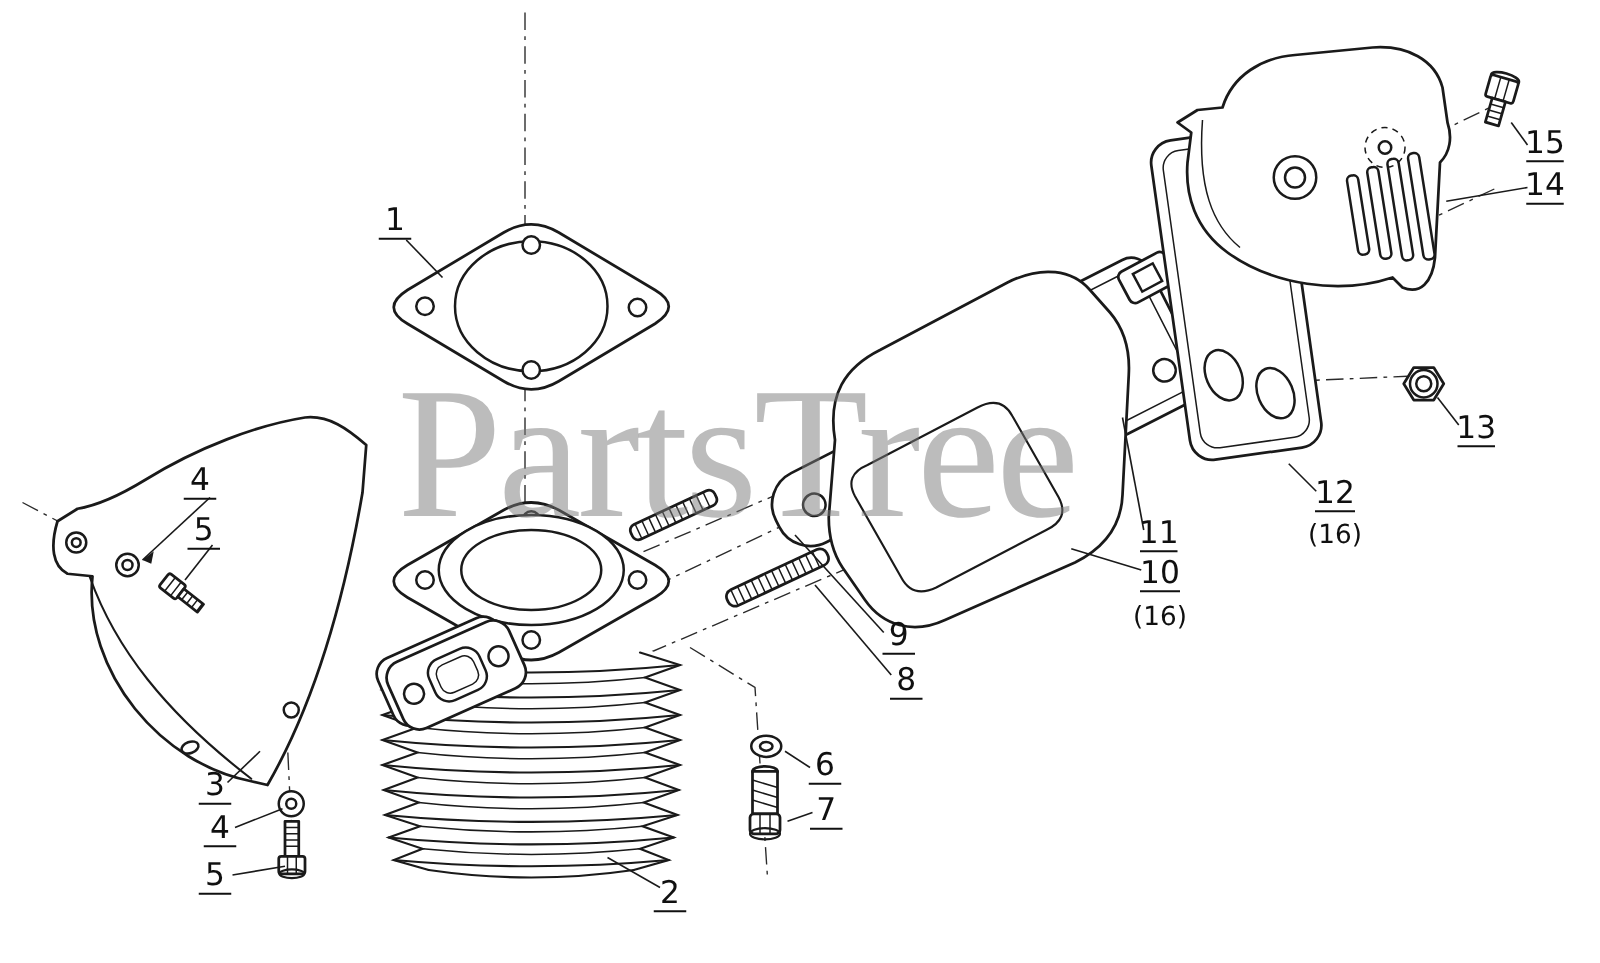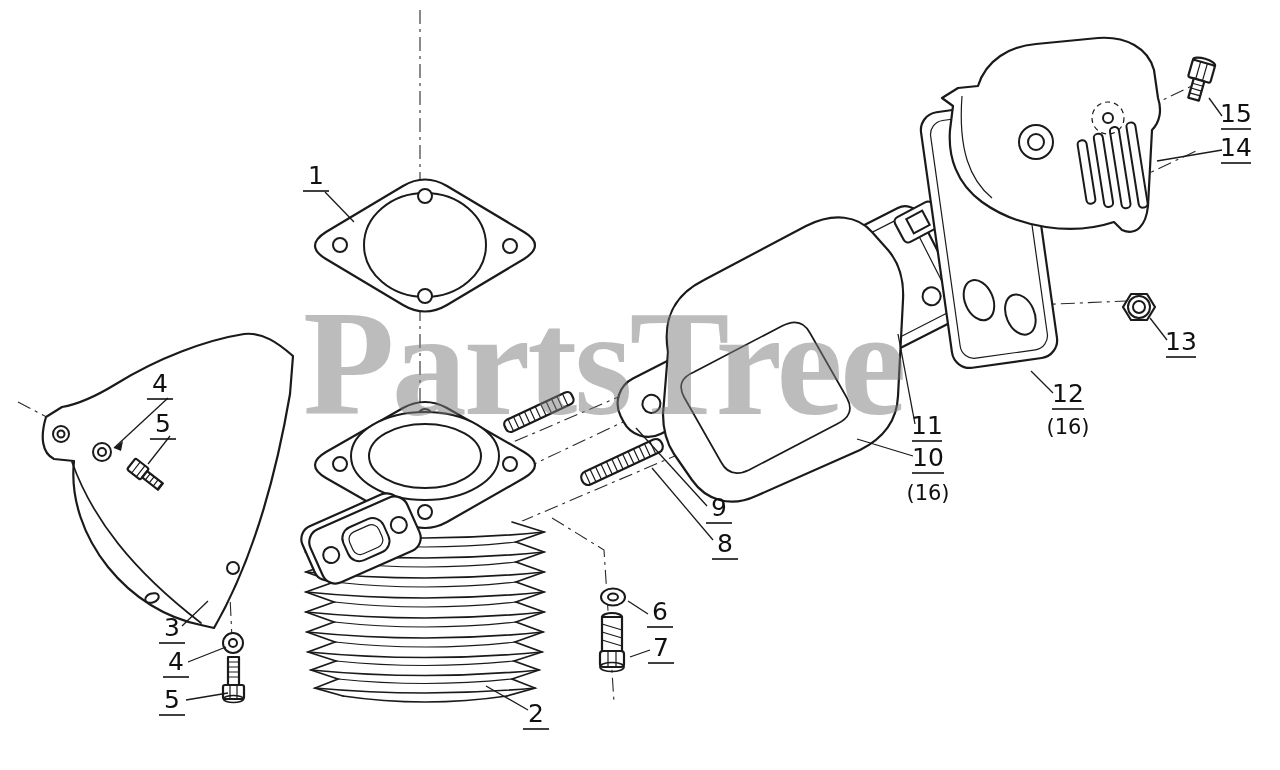--- a/index.html
+++ b/index.html
@@ -9,22 +9,22 @@
   .part{fill:#ffffff;stroke:#1a1a1a;stroke-width:2.2;stroke-linejoin:round;stroke-linecap:round;}
   .det{fill:none;stroke:#1a1a1a;stroke-width:1.7;stroke-linecap:round;}
   .thin{fill:none;stroke:#1a1a1a;stroke-width:1.2;}
   .hole{fill:#ffffff;stroke:#1a1a1a;stroke-width:2;}
   .sil{fill:#ffffff;stroke:none;}
   .cl{fill:none;stroke:#2a2a2a;stroke-width:1.1;stroke-dasharray:14 5 3 5;}
   .leader{fill:none;stroke:#1a1a1a;stroke-width:1.3;}
   .ref{font-size:25px;fill:#101010;text-anchor:middle;font-family:"DejaVu Sans",sans-serif;}
   .refsm{font-size:21px;}
   .ul{stroke:#101010;stroke-width:1.6;}
-  #watermark{position:absolute;left:303px;top:288px;line-height:1;white-space:nowrap;
-             font-family:"Liberation Serif","DejaVu Serif",serif;font-weight:bold;
+  #watermark{position:absolute;left:318px;top:288px;line-height:1;white-space:nowrap;
+             font-family:"Liberation Serif","DejaVu Serif",serif;font-weight:normal;
              font-size:150px;letter-spacing:-3px;color:rgba(122,122,122,0.5);
              pointer-events:none;}
 </style>
 </head>
 <body>
 
 <div id="canvas">
 
 <svg width="1280" height="770" viewBox="0 0 1280 770">
 

